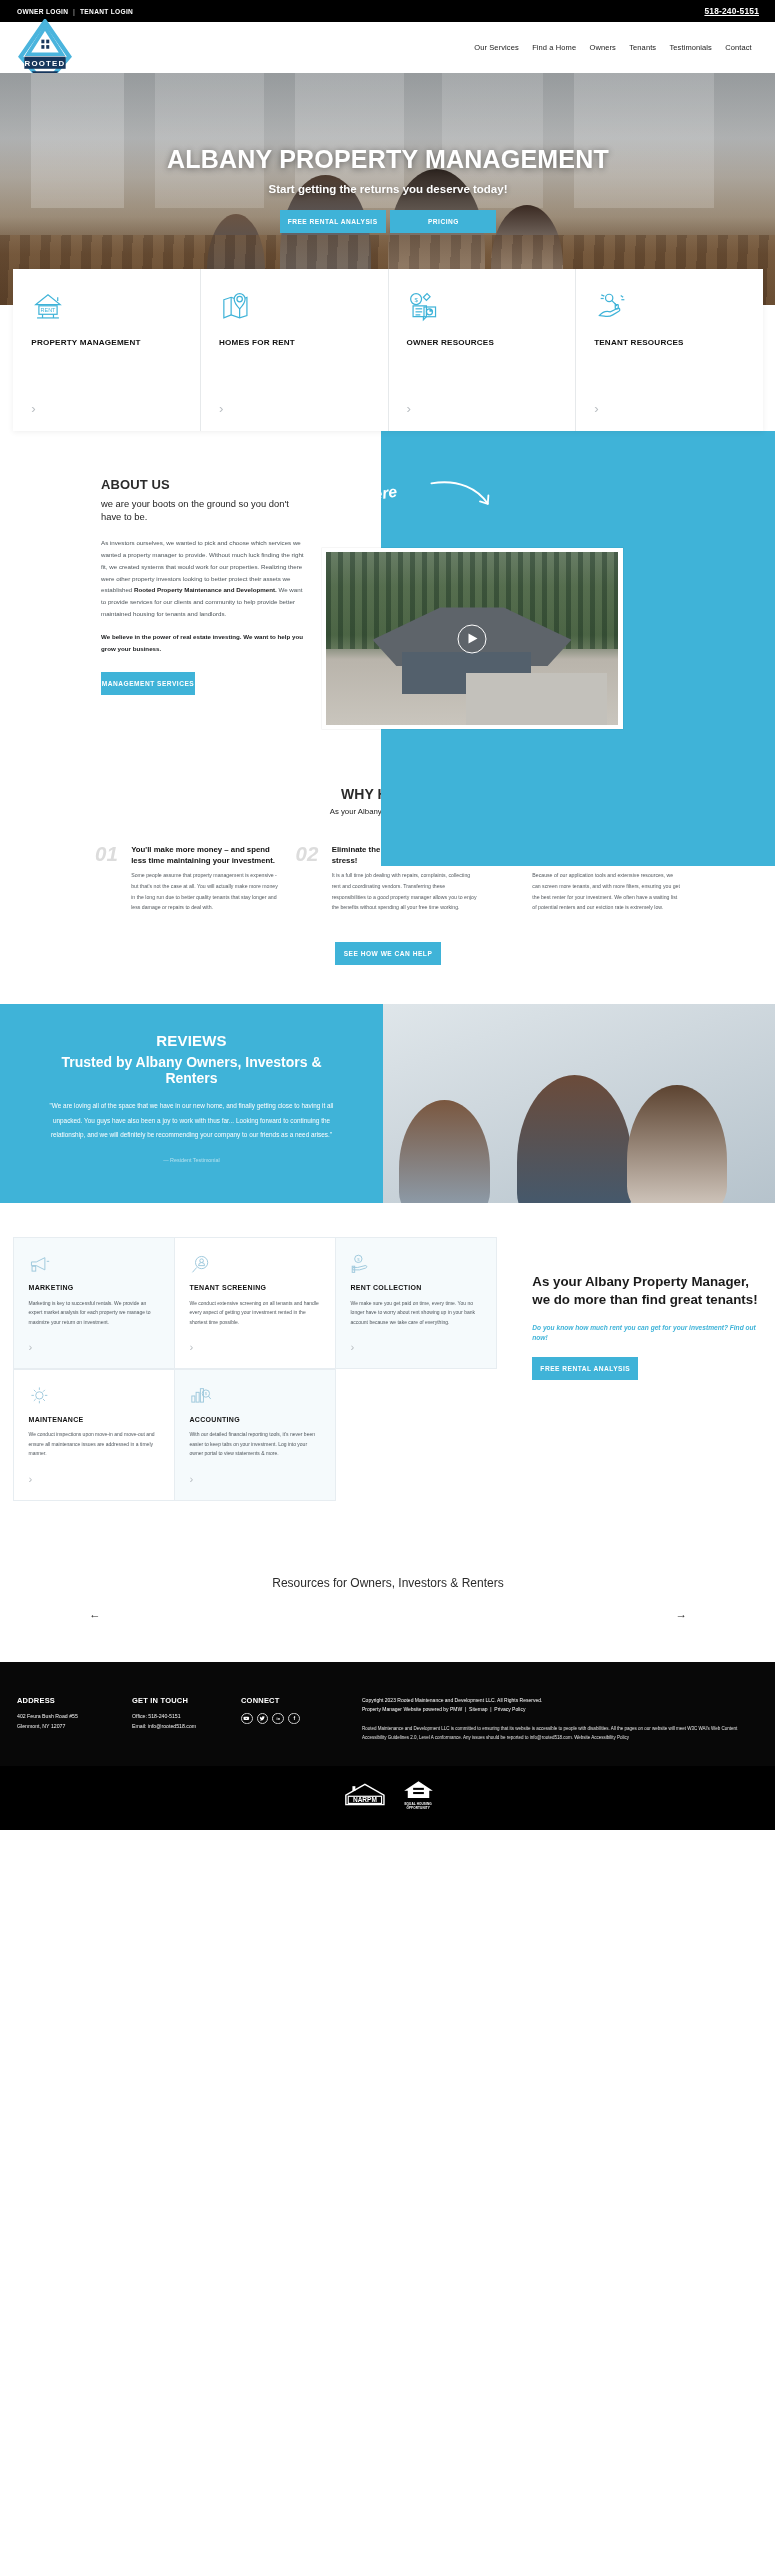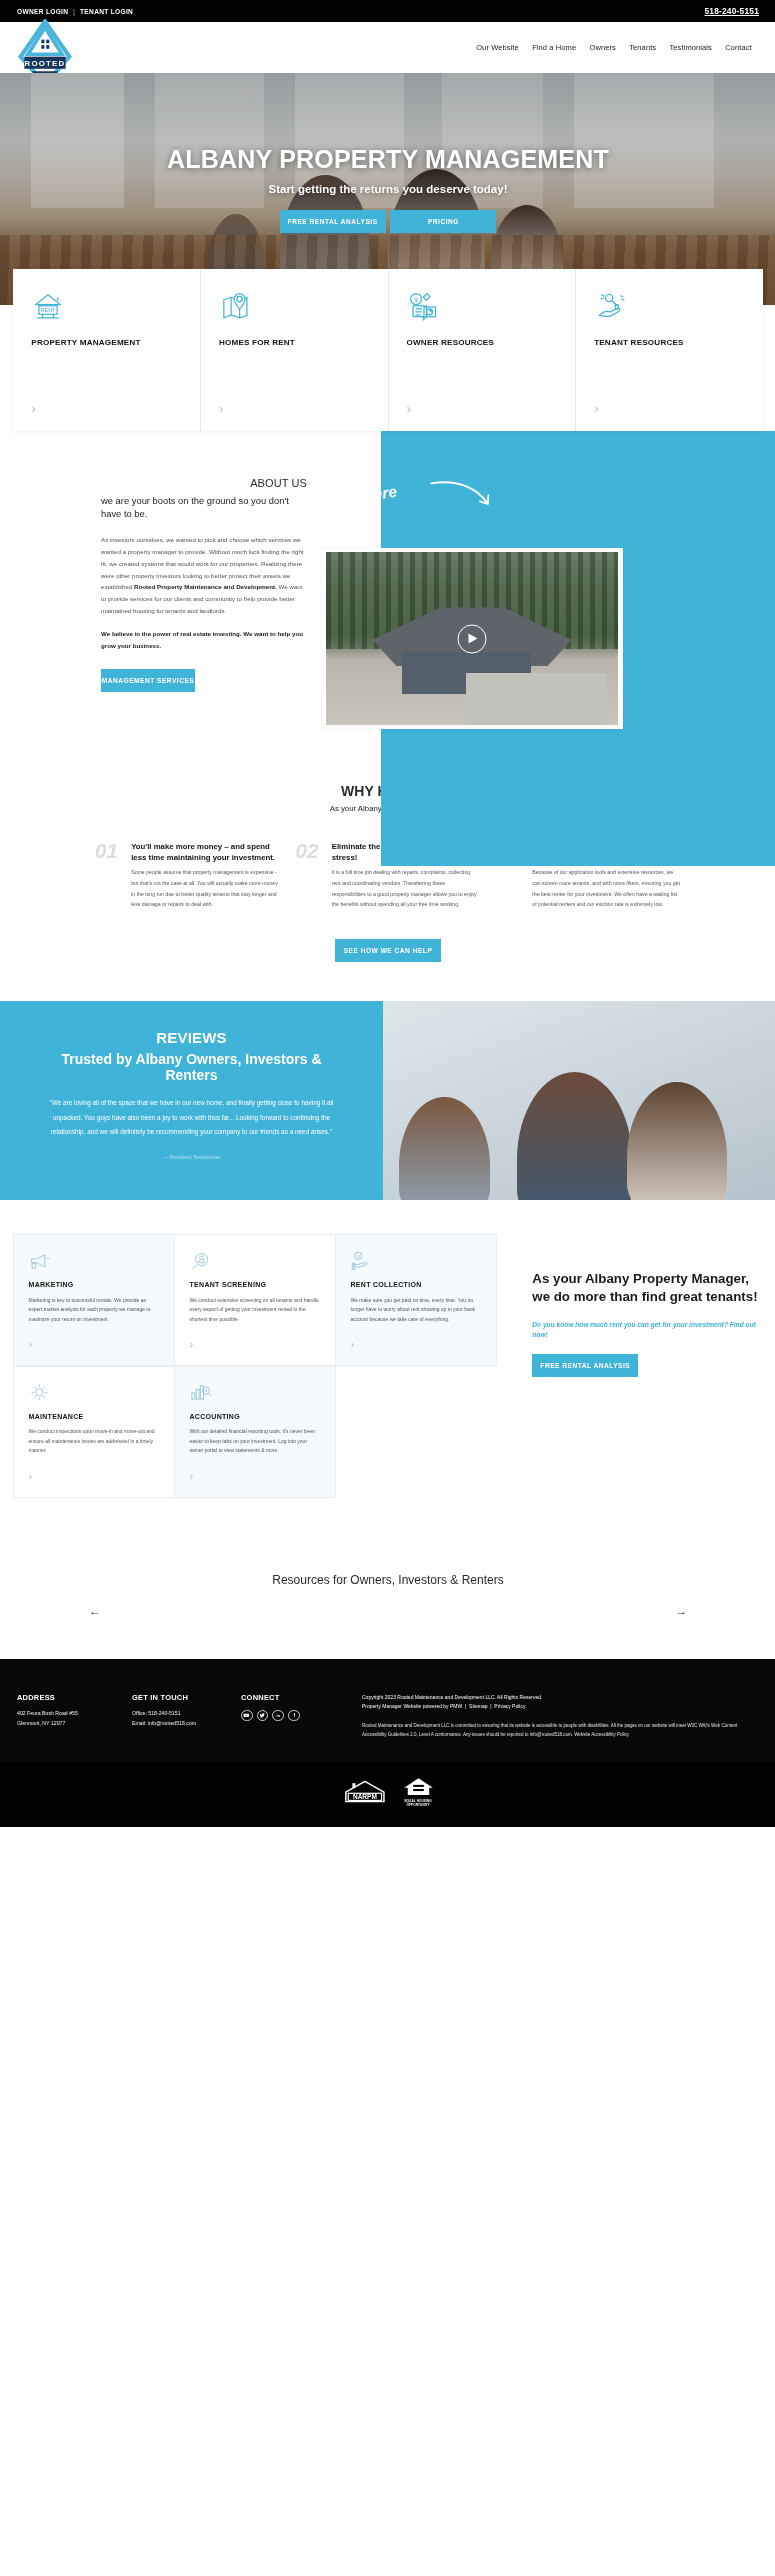--- a/index.html
+++ b/index.html
@@ -107,21 +107,21 @@
   .card .arrow { margin-top: auto; color: #b9bec2; font-size: 13.3px; line-height: 1; }
 
   
   .about { position: relative; padding: 40px 0 54px; }
   .about-blue {
     position: absolute; right: 0; top: 0; width: 395px; height: 435px;
     background: #3fb3d8;
   }
   .about-inner { position: relative; display: flex; padding: 0 17px; z-index: 2; }
   .about-left { width: 290px; padding-left: 84px; padding-top: 6px; }
-  .about-left h2 { font-size: 11px; font-weight: 400; letter-spacing: 0.1px; text-align: right; }
+  .about-left h2 { font-size: 13px; font-weight: 700; letter-spacing: 0.1px; }
   .about-left .lede { font-size: 9.4px; margin-top: 4.8px; line-height: 1.42; color: #1d1d1d; }
   .about-left .body { font-size: 6.2px; line-height: 1.92; color: #4c5459; margin-top: 13.3px; }
   .about-left .body b { color: #1b1b1b; }
   .about-left .strong { font-size: 6.2px; line-height: 1.85; margin-top: 11px; font-weight: 700; color: #17191b; }
   .about-left .btn { margin-top: 18px; }
   .about-right { flex: 1; position: relative; }
   .starthere {
     position: absolute; left: 34px; top: -3.6px; width: 181px; height: 72px; color: #fff;
   }
   .starthere .txt {
@@ -263,21 +263,21 @@
         <rect x="40" y="34" width="5" height="6" fill="#17365c"></rect>
         <rect x="48" y="34" width="5" height="6" fill="#17365c"></rect>
         <rect x="40" y="43" width="5" height="6" fill="#17365c"></rect>
         <rect x="48" y="43" width="5" height="6" fill="#17365c"></rect>
         <rect x="12" y="62" width="68" height="20" fill="#17365c"></rect>
         <text x="46" y="77" font-family="Liberation Sans, sans-serif" font-size="13" font-weight="700" fill="#ffffff" text-anchor="middle" letter-spacing="2">ROOTED</text>
         <polygon points="24,86 68,86 46,110" fill="#17365c"></polygon>
       </svg>
     </div>
     <nav class="nav">
-      <a href="#">Our Website</a>
+      <a href="#">Our Services</a>
       <a href="#">Find a Home</a>
       <a href="#">Owners</a>
       <a href="#">Tenants</a>
       <a href="#">Testimonials</a>
       <a href="#">Contact</a>
     </nav>
   </div>
 
   <div class="hero">
     <div class="hero-bg">

